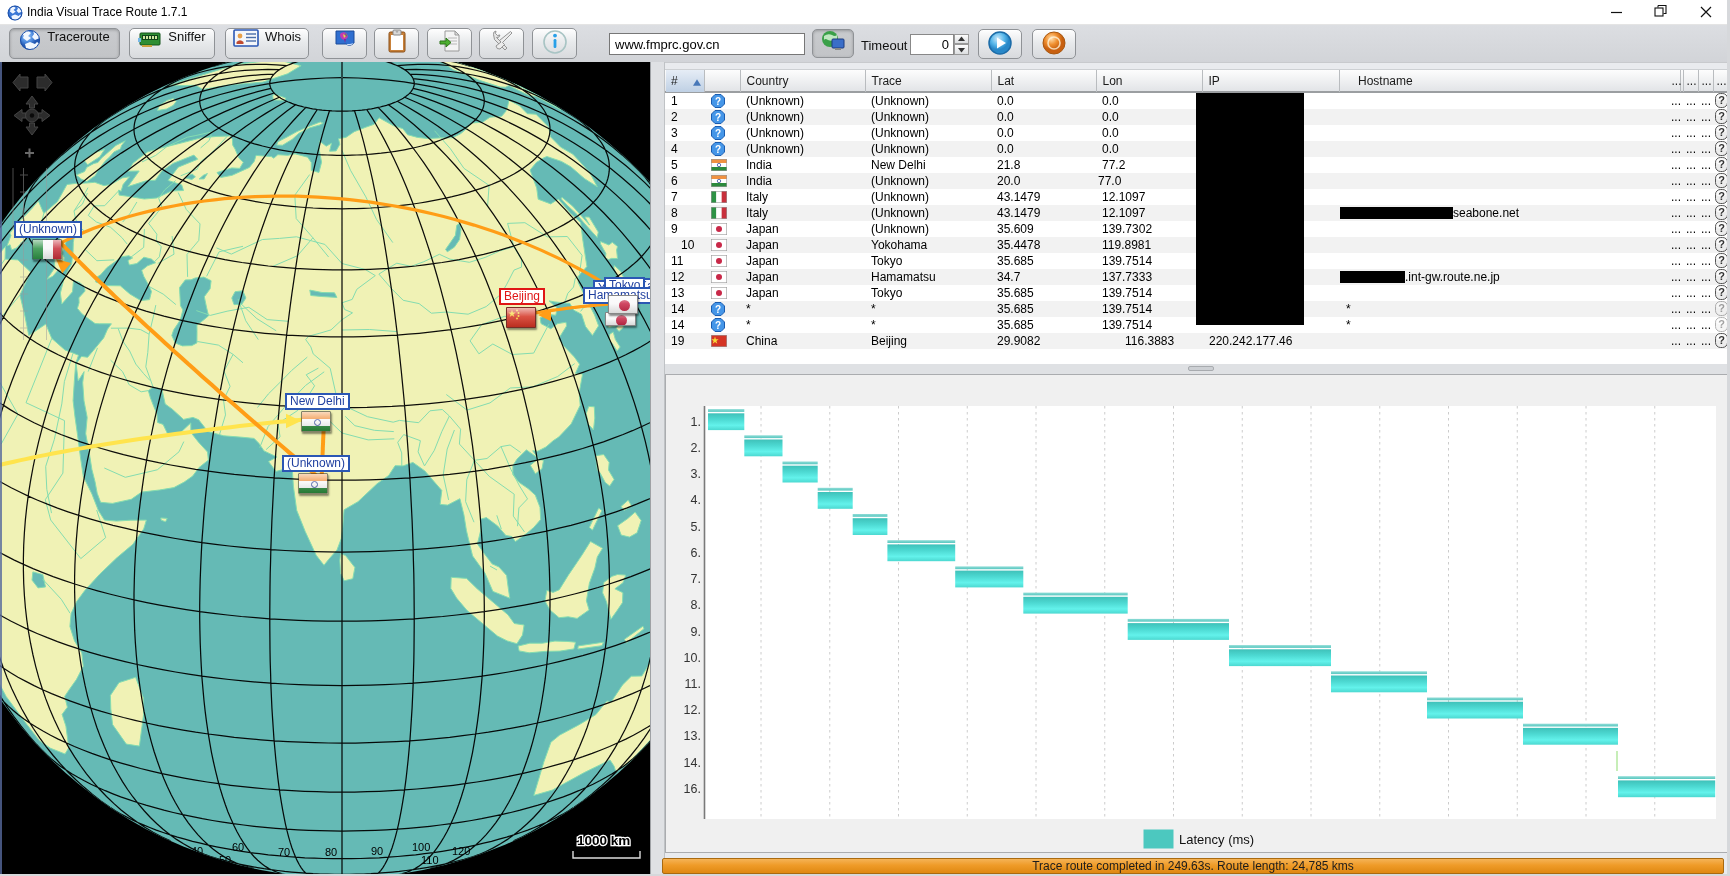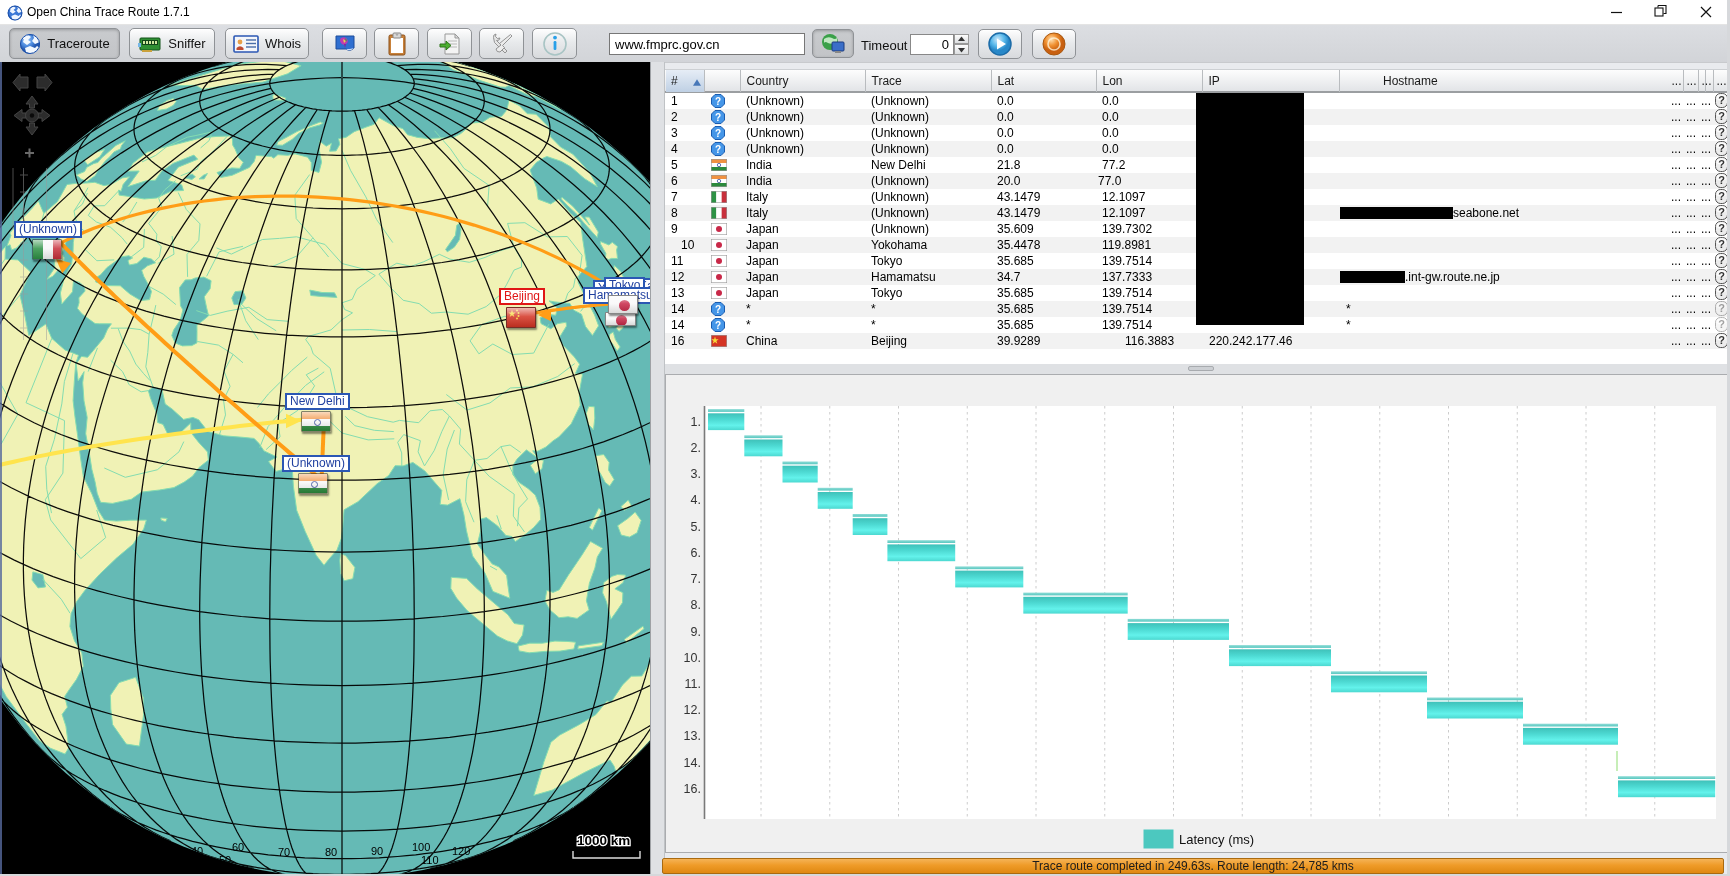--- a/index.html
+++ b/index.html
@@ -1,19 +1,19 @@
 <!DOCTYPE html>
 <html><head><meta charset="utf-8"><title>Open Visual Trace Route 1.7.1</title><style>
 *{margin:0;padding:0;box-sizing:border-box}
 html,body{width:1730px;height:876px;overflow:hidden;font-family:"Liberation Sans",sans-serif;background:#e9ebee}
 .abs{position:absolute}
 #titlebar{position:absolute;left:0;top:0;width:1730px;height:25px;background:#fff;border-bottom:1px solid #e4e4e4}
 #titlebar .tt{position:absolute;left:27px;top:5px;font-size:12px;color:#000}
 #toolbar{position:absolute;left:0;top:25px;width:1730px;height:37px;background:linear-gradient(#dcdee2,#d2d4d8)}
-.tbtn{position:absolute;top:28px;height:31px;border:1px solid #8f9296;border-radius:5px;background:linear-gradient(#fefefe,#e8eaec 45%,#d8dadd);box-shadow:0 1px 0 rgba(255,255,255,.7) inset;display:flex;align-items:center;justify-content:center;font-size:13px;color:#111;gap:6px}
+.tbtn{position:absolute;top:28px;height:31px;border:1px solid #8f9296;border-radius:5px;background:linear-gradient(#fefefe,#e8eaec 45%,#d8dadd);box-shadow:0 1px 0 rgba(255,255,255,.7) inset;display:flex;justify-content:center;font-size:13px;color:#111;gap:6px}
 .tbtn.sel{background:linear-gradient(#c9cbce,#c2c4c7);box-shadow:0 1px 3px rgba(0,0,0,.25) inset}
 #urlfld{position:absolute;left:609px;top:33px;width:196px;height:22px;border:1px solid #777;background:#fff;font-size:13px;padding-left:5px;display:flex;align-items:center}
 #timeoutlbl{position:absolute;left:861px;top:38px;font-size:13px;color:#111}
 #spin{position:absolute;left:910px;top:34px;width:44px;height:21px;border:1px solid #888;background:#fff;font-size:13px;text-align:right;line-height:19px;padding-right:4px}
 #spinbtn{position:absolute;left:954px;top:34px;width:15px;height:21px}
 #spinbtn div{position:absolute;left:0;width:15px;height:10px;border:1px solid #999;background:linear-gradient(#fdfdfd,#dcdee0);display:flex;align-items:center;justify-content:center;overflow:hidden}
 #map{position:absolute;left:0;top:62px;width:650px;height:814px;background:#000;overflow:hidden}
 #vsplit{position:absolute;left:650px;top:62px;width:15px;height:814px;background:#dfe1e4;border-left:1px solid #9ea1a5;border-right:1px solid #bfc2c5}
 .mlabel{position:absolute;background:#fff;border:2px solid #2b57b4;color:#1f3f9f;font-size:12px;line-height:13px;padding:0 3px;white-space:nowrap}
 .mlabel.red{border-color:#e01616;color:#e01616}
@@ -38,21 +38,21 @@
         </clipPath>
       </defs>
       <circle cx="11" cy="11" r="10" fill="#3a77d6"></circle>
       <g clip-path="url(#tg)" fill="#eef5ff">
         <path d="M1 3 L8 1 L12 4 L9 7 L12 9 L8 12 L4 9 L5 6 L1 7 Z"></path>
         <path d="M14 2 L21 4 L21 9 L16 11 L13 8 L15 5 Z"></path>
         <path d="M6 15 L11 13 L16 15 L18 13 L21 15 L19 20 L12 21 L7 19 Z"></path>
       </g>
       <circle cx="11" cy="11" r="9.5" fill="none" stroke="#1c4fa8" stroke-width="1.4"></circle>
     </svg>
-    <div class="tt">Open China Trace Route 1.7.1</div>
+    <div class="tt">India Visual Trace Route 1.7.1</div>
     <svg class="abs" style="left:1603px;top:0" width="120" height="25" viewBox="0 0 120 25">
       <line x1="8" y1="12.5" x2="19" y2="12.5" stroke="#111" stroke-width="1.2"></line>
       <rect x="52" y="8" width="8" height="8" fill="none" stroke="#111" stroke-width="1.1"></rect>
       <path d="M55 5.5 L63 5.5 L63 13.5 L60.5 13.5 M55 5.5 L55 7.5" fill="none" stroke="#111" stroke-width="1.1"></path>
       <path d="M98 7 L108 17 M108 7 L98 17" stroke="#111" stroke-width="1.2"></path>
     </svg>
   </div>
 <div id="toolbar"></div>
 <div class="tbtn sel" style="left:9px;width:111px"><svg width="22" height="22" viewBox="0 0 22 22">
       <defs>
@@ -392,21 +392,21 @@
 <div id="tablepanel">
     <div class="abs" style="left:0;top:0;width:1065px;height:6px;background:#e9ebee"></div>
     <div id="thead">
       <div class="hc" style="left:1px;width:38.5px;background:linear-gradient(#e6edf6,#bfd0e4);padding-left:5px">#</div>
       <div class="hc" style="left:39.5px;width:36px;padding-left:6px"></div>
       <div class="hc" style="left:75.5px;width:125px;padding-left:6px">Country</div>
       <div class="hc" style="left:200.5px;width:126px;padding-left:6px">Trace</div>
       <div class="hc" style="left:326.5px;width:105px;padding-left:6px">Lat</div>
       <div class="hc" style="left:431.5px;width:106px;padding-left:6px">Lon</div>
       <div class="hc" style="left:537.5px;width:137px;padding-left:6px">IP</div>
-      <div class="hc" style="left:712px;width:329px;padding-left:6px">Hostname</div>
+      <div class="hc" style="left:687px;width:329px;padding-left:6px">Hostname</div>
       <div class="hc" style="left:1003.5px;width:15px;padding-left:3px">...</div>
       <div class="hc" style="left:1018.5px;width:15px;padding-left:3px">...</div>
       <div class="hc" style="left:1033.5px;width:15px;padding-left:3px">...</div>
       <div class="hc" style="left:1048.5px;width:16px;padding-left:3px">...</div>
       <svg class="abs" style="left:28px;top:9px" width="8" height="7" viewBox="0 0 10 8">
         <path d="M5 0 L10 8 L0 8 Z" fill="#4878b8"></path>
       </svg>
     </div>
     <div class="trow" style="top:30px;background:#ffffff">
       <div style="left:6px">1</div>
@@ -559,24 +559,24 @@
       <div style="left:206px">*</div>
       <div style="left:332px">35.685</div>
       <div style="left:437px">139.7514</div>
       <div style="left:544px">*</div>
       <div style="left:681px">*</div>
       <div style="left:1006px">...</div>
       <div style="left:1021px">...</div>
       <div style="left:1036px">...</div>
     </div>
     <div class="trow" style="top:270px;background:#f2f2f2">
-      <div style="left:6px">16</div>
+      <div style="left:6px">19</div>
       <div style="left:81px">China</div>
       <div style="left:206px">Beijing</div>
-      <div style="left:332px">39.9289</div>
+      <div style="left:332px">29.9082</div>
       <div style="left:460px">116.3883</div>
       <div style="left:544px">220.242.177.46</div>
       <div style="left:1006px">...</div>
       <div style="left:1021px">...</div>
       <div style="left:1036px">...</div>
     </div>
     <svg class="abs" style="left:46px;top:31px" width="14" height="14" viewBox="0 0 14 14">
       <path d="M4 0.5 L10 0.5 L13.5 4 L13.5 10 L10 13.5 L4 13.5 L0.5 10 L0.5 4 Z" fill="#4596e8" stroke="#1a5cb0"></path>
       <text x="7" y="10.5" font-size="10" font-weight="bold" text-anchor="middle" fill="#fff">?</text>
     </svg>

